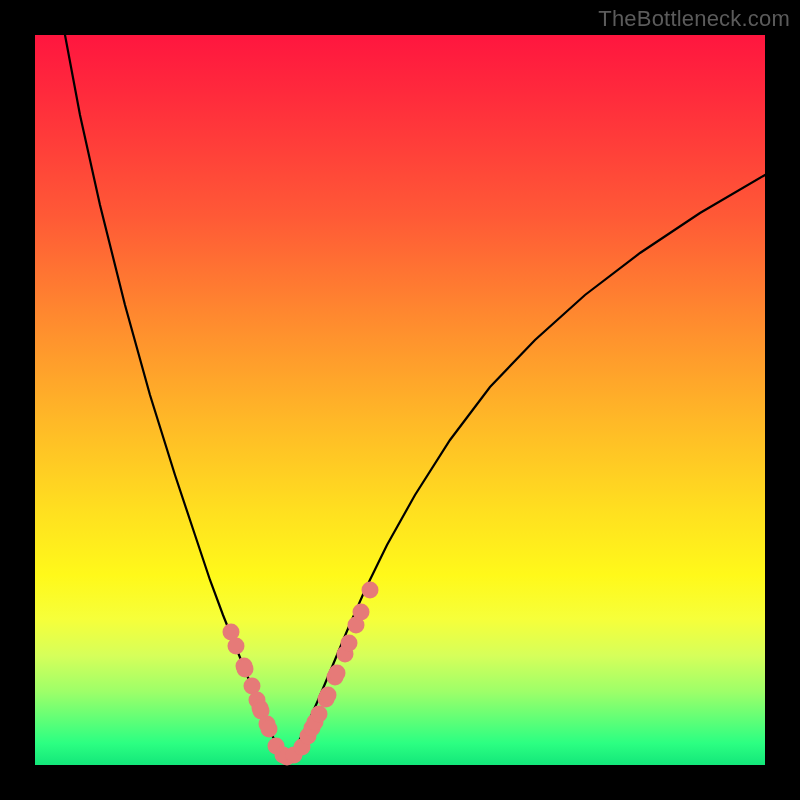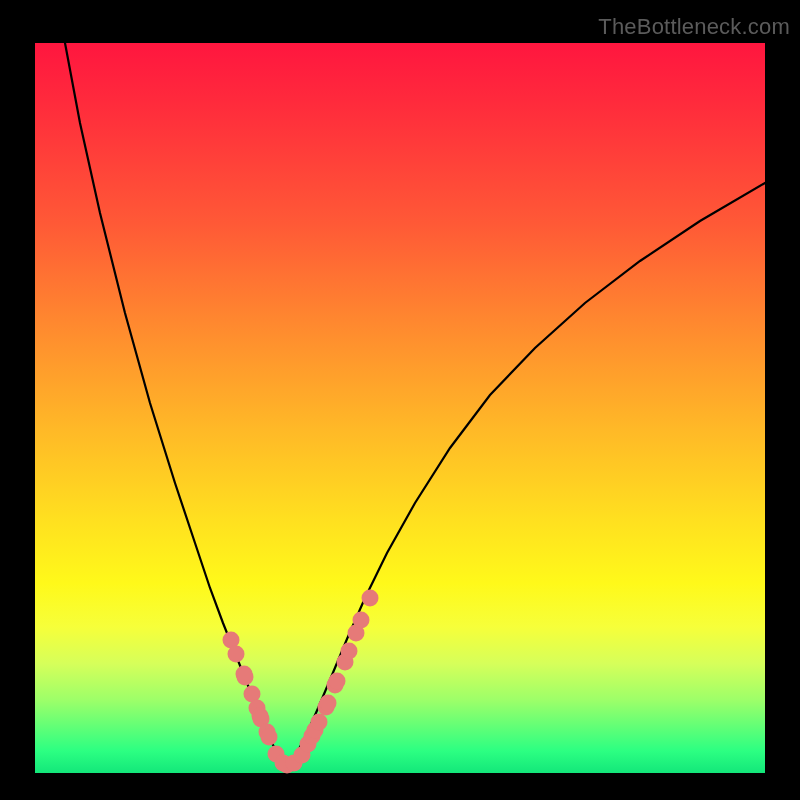--- a/index.html
+++ b/index.html
@@ -7,21 +7,21 @@
     padding: 0;
     width: 800px;
     height: 800px;
     background: #000;
     overflow: hidden;
     font-family: Arial, Helvetica, sans-serif;
   }
   .frame {
     position: absolute;
     left: 0;
-    top: 8px;
+    top: 0;
     width: 800px;
     height: 699px;
     background: #000;
   }
   .plot-area {
     position: absolute;
     left: 35px;
     top: 35px;
     width: 730px;
     height: 730px;

